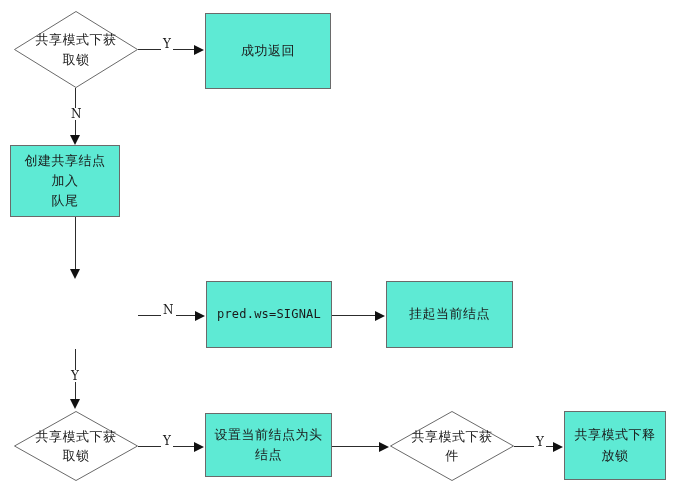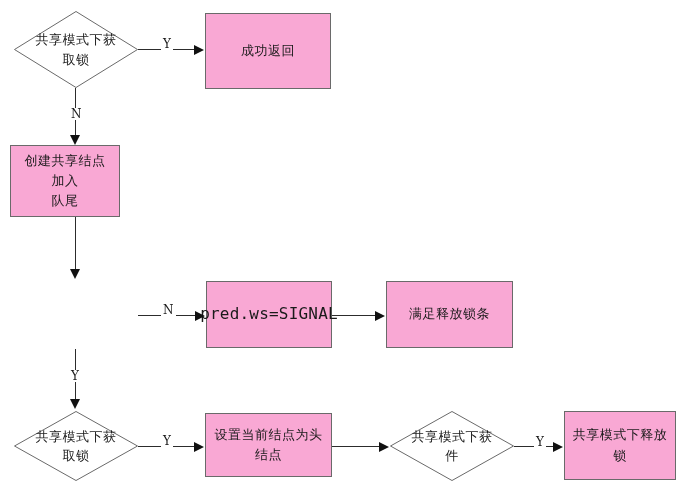--- a/index.html
+++ b/index.html
@@ -15,38 +15,38 @@
     background: #ffffff;
     overflow: hidden;
     font-family: "DejaVu Serif", "Liberation Serif", serif;
     border-radius: 8px;
   }
   
   .node-box {
     position: absolute;
     box-sizing: border-box;
     border: 1px solid #6a6a6a;
-    background: #f9a8d4;
+    background: #5eead4;
     display: flex;
     align-items: center;
     justify-content: center;
     text-align: center;
     color: #1a1a1a;
     font-size: 13px;
     line-height: 1.55;
     letter-spacing: 0.5px;
   }
   .node-box .box-text {
     display: block;
     padding: 0 7px;
     white-space: pre-line;
   }
   .node-box.mono .box-text {
     font-family: "DejaVu Sans Mono", "Liberation Mono", monospace;
-    font-size: 16px;
+    font-size: 12px;
     letter-spacing: 0.2px;
   }
   
   .node-diamond {
     position: absolute;
     display: flex;
     align-items: center;
     justify-content: center;
   }
   .node-diamond svg {
@@ -130,21 +130,21 @@
 
   <div class="edge-line v" style="left:75px; top:217px; width:1px; height:54px;"></div>
   <div class="arrow-head down" style="left:70px; top:269px;"></div>
 
 
   <div class="node-box mono" style="left:206px; top:281px; width:126px; height:67px;">
     <span class="box-text">pred.ws=SIGNAL</span>
   </div>
 
   <div class="node-box" style="left:386px; top:281px; width:127px; height:67px;">
-    <span class="box-text">满足释放锁条</span>
+    <span class="box-text">挂起当前结点</span>
   </div>
 
   <div class="edge-line h" style="left:138px; top:315px; width:59px;"></div>
   <div class="arrow-head right" style="left:195px; top:311px;"></div>
   <div class="edge-label" style="left:161px; top:304px;">N</div>
 
   <div class="edge-line h" style="left:332px; top:315px; width:45px;"></div>
   <div class="arrow-head right" style="left:375px; top:311px;"></div>
 
   <div class="edge-line v" style="left:75px; top:349px; width:1px; height:52px;"></div>
@@ -165,21 +165,21 @@
   </div>
 
   <div class="node-diamond" style="left:390px; top:411px; width:124px; height:70px;">
     <svg width="124" height="70" viewBox="0 0 124 70">
       <polygon points="62,0.5 123.5,35 62,69.5 0.5,35" fill="#ffffff" stroke="#6a6a6a" stroke-width="1"></polygon>
     </svg>
     <span class="dia-text">共享模式下获
 件</span>
   </div>
 
-  <div class="node-box" style="left:564px; top:411px; width:112px; height:69px;">
+  <div class="node-box" style="left:564px; top:411px; width:102px; height:69px;">
     <span class="box-text">共享模式下释放锁</span>
   </div>
 
   <div class="edge-line h" style="left:138px; top:446px; width:58px;"></div>
   <div class="arrow-head right" style="left:194px; top:442px;"></div>
   <div class="edge-label" style="left:161px; top:435px;">Y</div>
 
   <div class="edge-line h" style="left:332px; top:446px; width:49px;"></div>
   <div class="arrow-head right" style="left:379px; top:442px;"></div>
 

